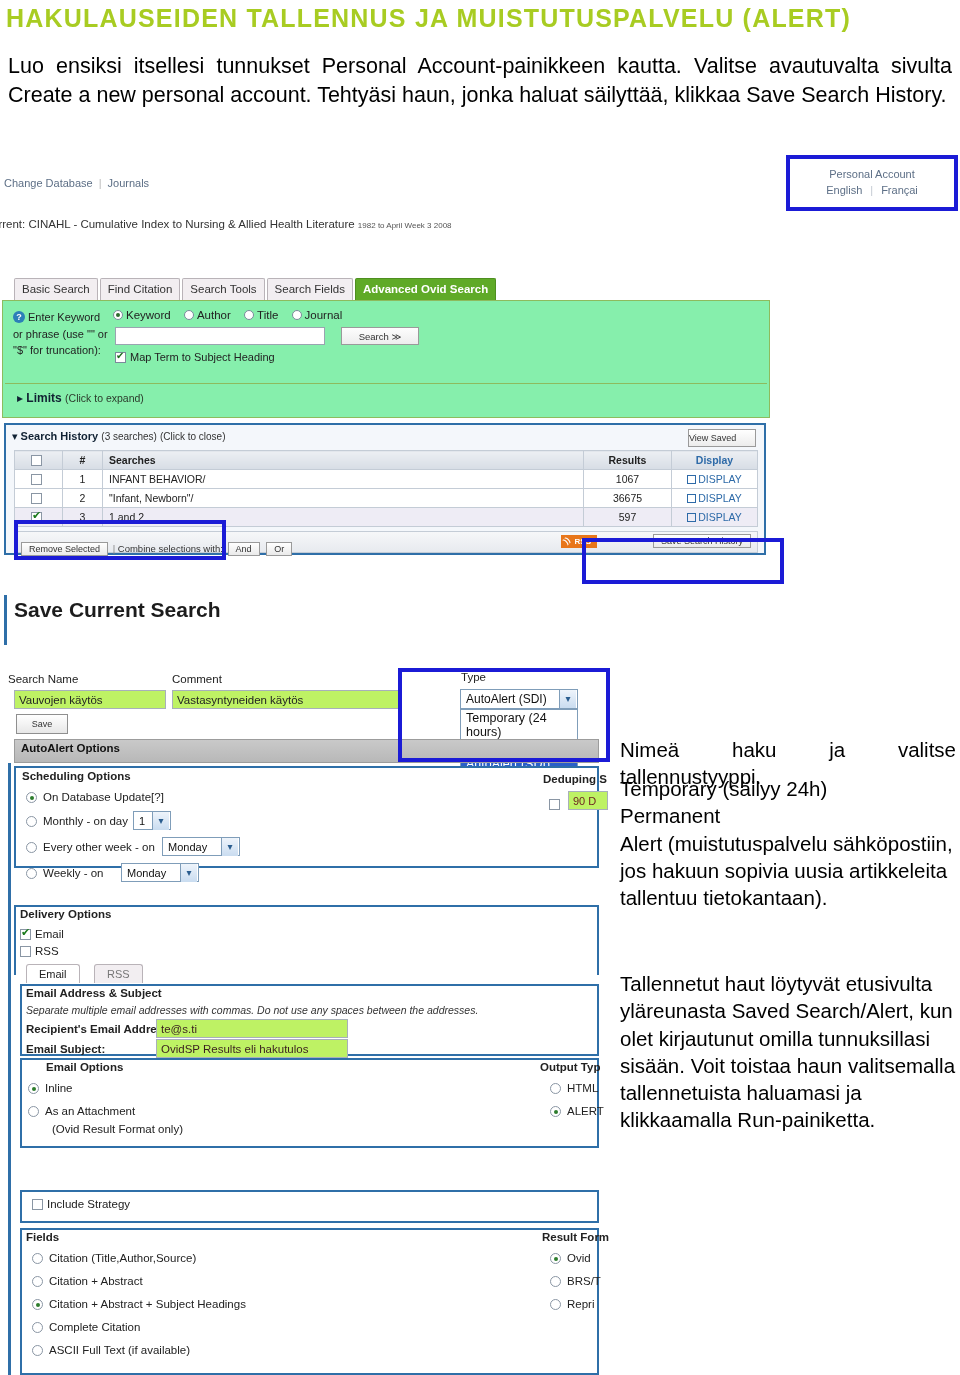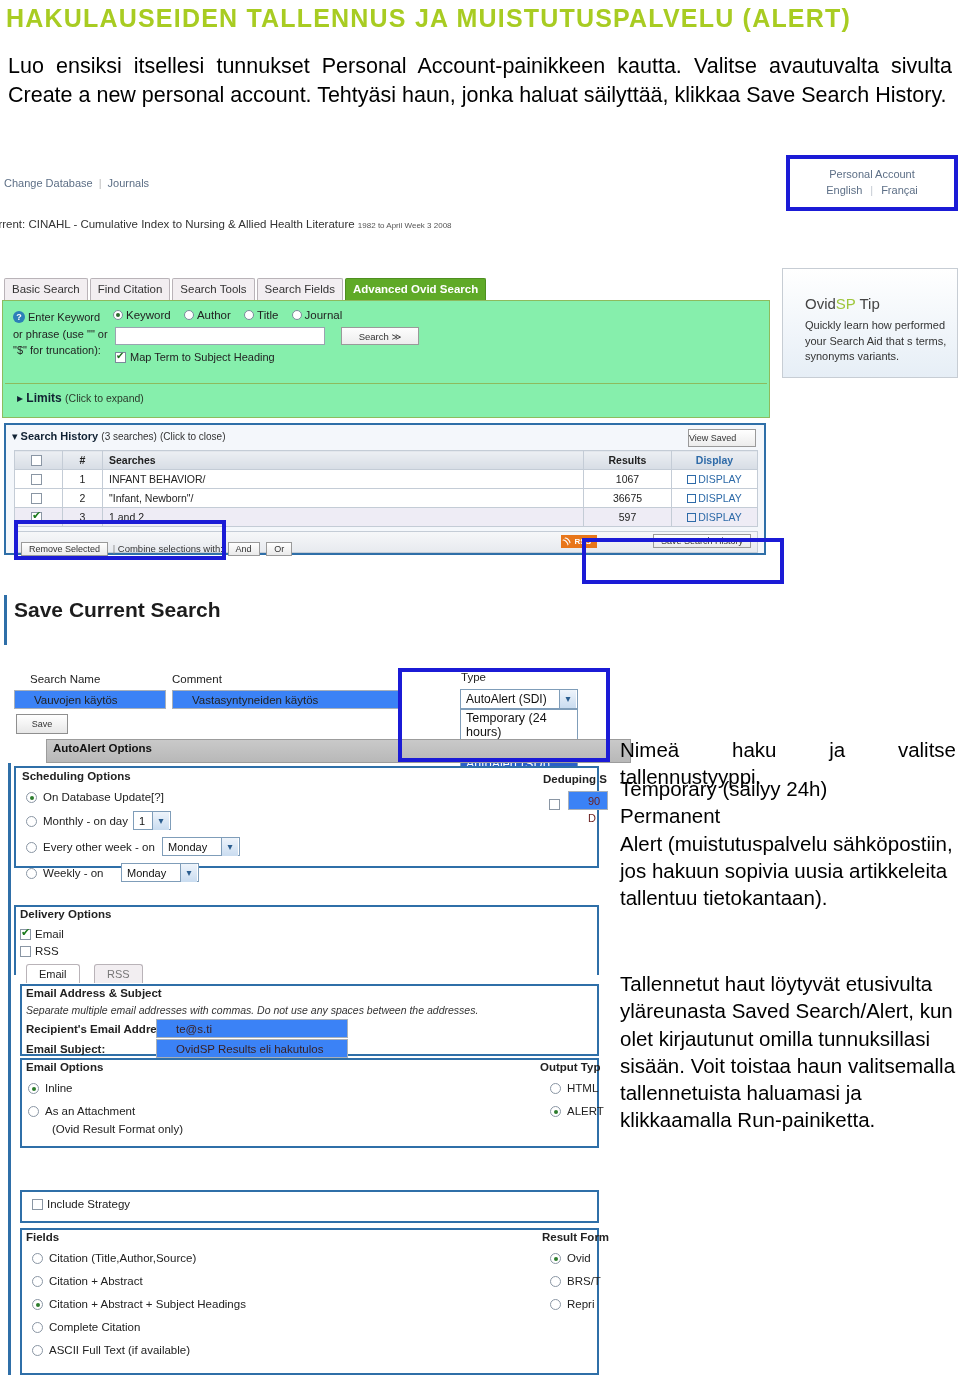--- a/index.html
+++ b/index.html
@@ -45,21 +45,21 @@
   .acctbox .lang span { margin:0 4px; }
   .acctbox .bar { color:#c3c9d2; }
 
   .dbline {
     position:absolute; left:-8px; top:63px; font-size:11.5px; color:#333;
     white-space:nowrap;
   }
   .dbline .dates { font-size:8px; color:#555; }
 
   
-  .tabrow { position:absolute; left:4px; top:123px; display:flex; align-items:flex-end;text-align:right; }
+  .tabrow { position:absolute; left:14px; top:123px; display:flex; align-items:flex-end;text-align:right; }
   .tab {
     font-size:11.5px; padding:4px 7px 4px 7px; margin-right:2px;
     background:#f2eef1; border:1px solid #b9b3b8; border-bottom:none;
     color:#333; border-radius:2px 2px 0 0; line-height:1.15;
   }
   .tab.active { background:#5faa27; color:#fff; border-color:#4e8f20; font-weight:bold; }
 
   
   .greenpanel {
     position:absolute; left:2px; top:145px; width:768px; height:118px;
@@ -147,22 +147,22 @@
   .rssbtn::before{ content:"))"; position:absolute; left:3px; top:1px; font-size:8px; transform:rotate(-45deg); }
 
   
   .hl { position:absolute; border:4px solid #1b1bd6; }
 
   
   .scs-title { position:absolute; left:14px; top:443px; font-size:21px; font-weight:bold; color:#1c1c1c; }
   .scs-bar { position:absolute; left:4px; top:440px; width:3px; height:50px; background:#2f6fa8; }
 
   .f-lbl { position:absolute; font-size:11.5px; color:#222; }
-  .f-input { position:absolute; background:#3b82f6; border:1px solid #a8b0ba; font-size:11.5px;
-             color:#222; padding:1px 19px; height:19px; line-height:17px; }
+  .f-input { position:absolute; background:#bef264; border:1px solid #a8b0ba; font-size:11.5px;
+             color:#222; padding:1px 4px; height:19px; line-height:17px; }
   .grayband { position:absolute; background:linear-gradient(#c9c9c9,#b8b8b8); border:1px solid #9c9c9c;
               font-size:11.5px; font-weight:bold; color:#111; padding:2px 6px; }
 
   .selbox { position:absolute; background:#fff; border:1px solid #7f9db9; height:20px;
             font-size:12px; color:#111; padding:1px 20px 1px 5px; line-height:17px; }
   .selbox::after { content:"▾"; position:absolute; right:1px; top:0px; width:16px; height:18px;
                    background:linear-gradient(#eef4fb,#c9dcf0); border-left:1px solid #7f9db9;
                    color:#2a5d8f; font-size:10px; text-align:center; line-height:18px; }
   .dropopts { position:absolute; background:#fff; border:1px solid #7f9db9; font-size:12.5px; color:#111; }
   .dropopts div { padding:1px 6px 1px 5px; }
@@ -234,24 +234,20 @@
     <div class="searchbtn">Search ≫</div>
     <div class="chkrow">
       <span class="chk on"></span><span>Map Term to Subject Heading</span>
     </div>
     <div class="limits">
       ▸ <b>Limits</b>
       <span class="small">(Click to expand)</span>
     </div>
   </div>
 
-  <div class="tipbox">
-    <h4><span>Ovid</span><i>SP</i><span> Tip</span></h4>
-    <p>Quickly learn how performed your Search Aid that s terms, synonyms variants.</p>
-  </div>
 
   <div class="sh-wrap">
     <div class="sh-head">
       ▾ <b>Search History</b>
       <span class="sm">(3 searches)</span>
       <span class="sm">(Click to close)</span>
     </div>
     <div class="viewsaved">View Saved</div>
 
     <table class="sh">
@@ -298,39 +294,39 @@
     </div>
   </div>
 
   <div class="hl" style="left:14px; top:365px; width:212px; height:40px;"></div>
 
   <div class="hl" style="left:582px; top:383px; width:202px; height:46px;"></div>
 
   <div class="scs-bar"></div>
   <div class="scs-title">Save Current Search</div>
 
-  <div class="f-lbl" style="left:30px; top:518px;">Search Name</div>
+  <div class="f-lbl" style="left:8px; top:518px;">Search Name</div>
   <div class="f-lbl" style="left:172px; top:518px;">Comment</div>
   <div class="f-lbl" style="left:461px; top:516px;">Type</div>
 
   <input class="f-input" style="left: 14px; top: 535px; width: 152px;" value="Vauvojen käytös">
   <input class="f-input" style="left: 172px; top: 535px; width: 227px;" value="Vastasyntyneiden käytös">
 
   <div class="selbox" style="left:460px; top:534px; width:118px;">AutoAlert (SDI)</div>
   <div class="dropopts" style="left:460px; top:554px; width:118px;">
     <div>Temporary (24 hours)</div>
     <div>Permanent</div>
     <div class="sel">AutoAlert (SDI)</div>
   </div>
 
   <div style="position:absolute; left:16px; top:559px; width:52px; height:20px;
               background:linear-gradient(#fff,#e7e7e7); border:1px solid #8f8f8f;
               font-size:9px; text-align:center; line-height:19px; color:#333;">Save</div>
 
-  <div class="grayband" style="left:14px; top:584px; width:585px; height:24px;margin-left:32px;">AutoAlert Options</div>
+  <div class="grayband" style="left:14px; top:584px; width:585px; height:24px;">AutoAlert Options</div>
 
   <div class="hl" style="left:398px; top:513px; width:212px; height:94px;"></div>
 
   <div class="panel" style="left:14px; top:611px; width:585px; height:102px;"></div>
   <div class="f-lbl" style="left:22px; top:615px; font-weight:bold;">Scheduling Options</div>
 
   <div class="radlbl" style="left:26px; top:636px;"><span class="radc on"></span><span>On Database Update[?]</span></div>
 
   <div class="radlbl" style="left:26px; top:660px;"><span class="radc"></span><span>Monthly - on day</span></div>
   <div class="selbox" style="left:133px; top:656px; width:38px; height:19px; font-size:11px;">1</div>
@@ -355,21 +351,21 @@
 
   <div class="panel" style="left:20px; top:829px; width:579px; height:72px;"></div>
   <div class="f-lbl" style="left:26px; top:832px; font-weight:bold;">Email Address &amp; Subject</div>
   <div style="position:absolute; left:26px; top:849px; font-size:10.5px; font-style:italic; color:#333;">Separate multiple email addresses with commas. Do not use any spaces between the addresses.</div>
   <div class="f-lbl" style="left:26px; top:868px; font-weight:bold;">Recipient's Email Address:</div>
   <input class="f-input" style="left: 156px; top: 864px; width: 192px; color: rgb(58, 31, 31);" value="te@s.ti">
   <div class="f-lbl" style="left:26px; top:888px; font-weight:bold;">Email Subject:</div>
   <input class="f-input" style="left: 156px; top: 884px; width: 192px; color: rgb(58, 31, 31);" value="OvidSP Results eli hakutulos">
 
   <div class="panel" style="left:20px; top:903px; width:579px; height:90px;"></div>
-  <div class="f-lbl" style="left:26px; top:906px; font-weight:bold;">Email Options</div>
+  <div class="f-lbl" style="left:12px; top:906px; font-weight:bold;padding-left:34px;">Email Options</div>
   <div class="radlbl" style="left:28px; top:927px;"><span class="radc on"></span><span>Inline</span></div>
   <div class="radlbl" style="left:28px; top:950px;"><span class="radc"></span><span>As an Attachment</span></div>
   <div class="radlbl" style="left:52px; top:968px;">(Ovid Result Format only)</div>
 
   <div class="f-lbl" style="left:540px; top:906px; font-weight:bold; white-space:nowrap;">Output Typ</div>
   <div class="radlbl" style="left:550px; top:927px;"><span class="radc"></span><span>HTML</span></div>
   <div class="radlbl" style="left:550px; top:950px;"><span class="radc on"></span><span>ALERT</span></div>
 
   <div class="panel" style="left:20px; top:1035px; width:579px; height:33px;"></div>
   <div class="radlbl" style="left:32px; top:1043px;"><span class="chkc"></span><span style="">Include Strategy</span></div>

